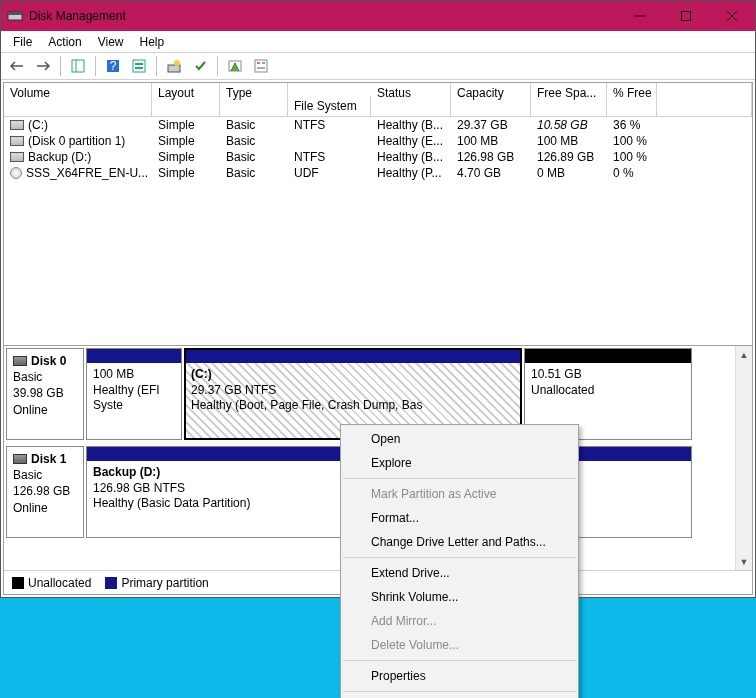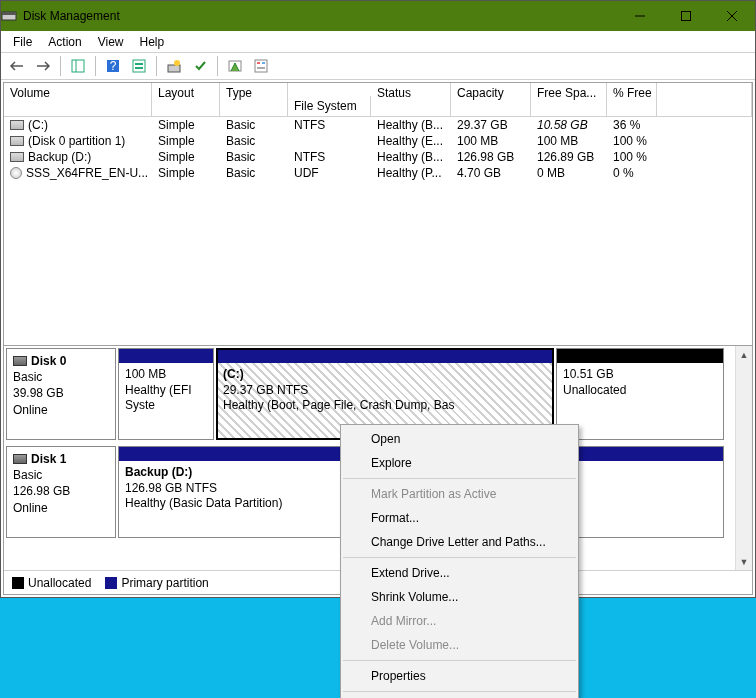--- a/index.html
+++ b/index.html
@@ -1,21 +1,21 @@
 <!DOCTYPE html>
 <html><head>
 <meta charset="utf-8">
 <style>
 * { box-sizing: border-box; margin: 0; padding: 0; font-family: "Segoe UI", Tahoma, sans-serif; font-size: 12px; }
 html, body { width: 756px; height: 698px; overflow: hidden; }
 body { background: #0cb9e8; }
 
 .window { position: absolute; left: 0; top: 0; width: 756px; height: 598px; background: #fff; border: 1px solid #555; display: flex; flex-direction: column; }
 
-.titlebar { height: 30px; display: flex; align-items: center; background: #4d7c0f; }
+.titlebar { height: 30px; display: flex; align-items: center; padding-left: 6px; background: #be185d; }
 .titlebar .app-icon { width: 16px; height: 16px; margin-right: 6px; display: inline-flex; }
 .titlebar .title { flex: 1; font-size: 12px; }
 .titlebar .winbtns { display: flex; height: 100%; }
 .titlebar .winbtn { width: 46px; height: 100%; display: flex; align-items: center; justify-content: center; }
 .titlebar .winbtn svg { width: 10px; height: 10px; }
 
 .menubar { height: 21px; display: flex; align-items: center; padding: 0 4px; }
 .menubar .menuitem { padding: 2px 8px; }
 
 .toolbar { height: 28px; display: flex; align-items: center; padding: 2px 4px; border-top: 1px solid #d0d0d0; border-bottom: 1px solid #d0d0d0; gap: 2px; }
@@ -31,21 +31,21 @@
 .volist-body { flex: 1; background: #fff; }
 .volist-row { display: flex; padding: 0; }
 .volist-row .cell { padding: 1px 6px; font-size: 12px; white-space: nowrap; overflow: hidden; text-overflow: ellipsis; display: flex; align-items: center; gap: 4px; }
 .vol-icon { width: 14px; height: 10px; border: 1px solid #555; background: linear-gradient(#ddd,#bbb); display: inline-block; flex-shrink:0; }
 .dvd-icon { width: 12px; height: 12px; border: 1px solid #888; border-radius: 50%; background: radial-gradient(#fff,#ccc); display:inline-block; flex-shrink:0; }
 
 
 .diskview { height: 224px; overflow: hidden; position: relative; }
 .diskview-inner { height: 100%; overflow-y: auto; }
 .diskrow { display: flex; border-bottom: 2px solid #fff; background: #fff; padding: 2px 2px 2px 2px; }
-.diskinfo { width: 110px; border: 1px solid #888; padding: 4px 6px; background: #fff; font-size: 12px; line-height: 1.35; margin-right: 2px; }
+.diskinfo { width: 78px; border: 1px solid #888; padding: 4px 6px; background: #fff; font-size: 12px; line-height: 1.35; margin-right: 2px; }
 .diskinfo .diskname { font-weight: bold; display: flex; align-items: center; gap: 4px; }
 .disk-icon { width: 14px; height: 10px; border: 1px solid #333; background: linear-gradient(#999,#666); display:inline-block; }
 .partitions { flex: 1; display: flex; gap: 2px; }
 .part { border: 1px solid #888; display: flex; flex-direction: column; position: relative; overflow: hidden; }
 .part-top { height: 14px; flex-shrink: 0; }
 .part-top.primary { background: #14148c; }
 .part-top.unalloc { background: #000; }
 .part-body { flex: 1; padding: 4px 6px; font-size: 12px; line-height: 1.3; background: #fff; overflow: hidden; }
 .part.selected { outline: 2px solid #000; outline-offset: -2px; }
 .part.selected .part-body { 

